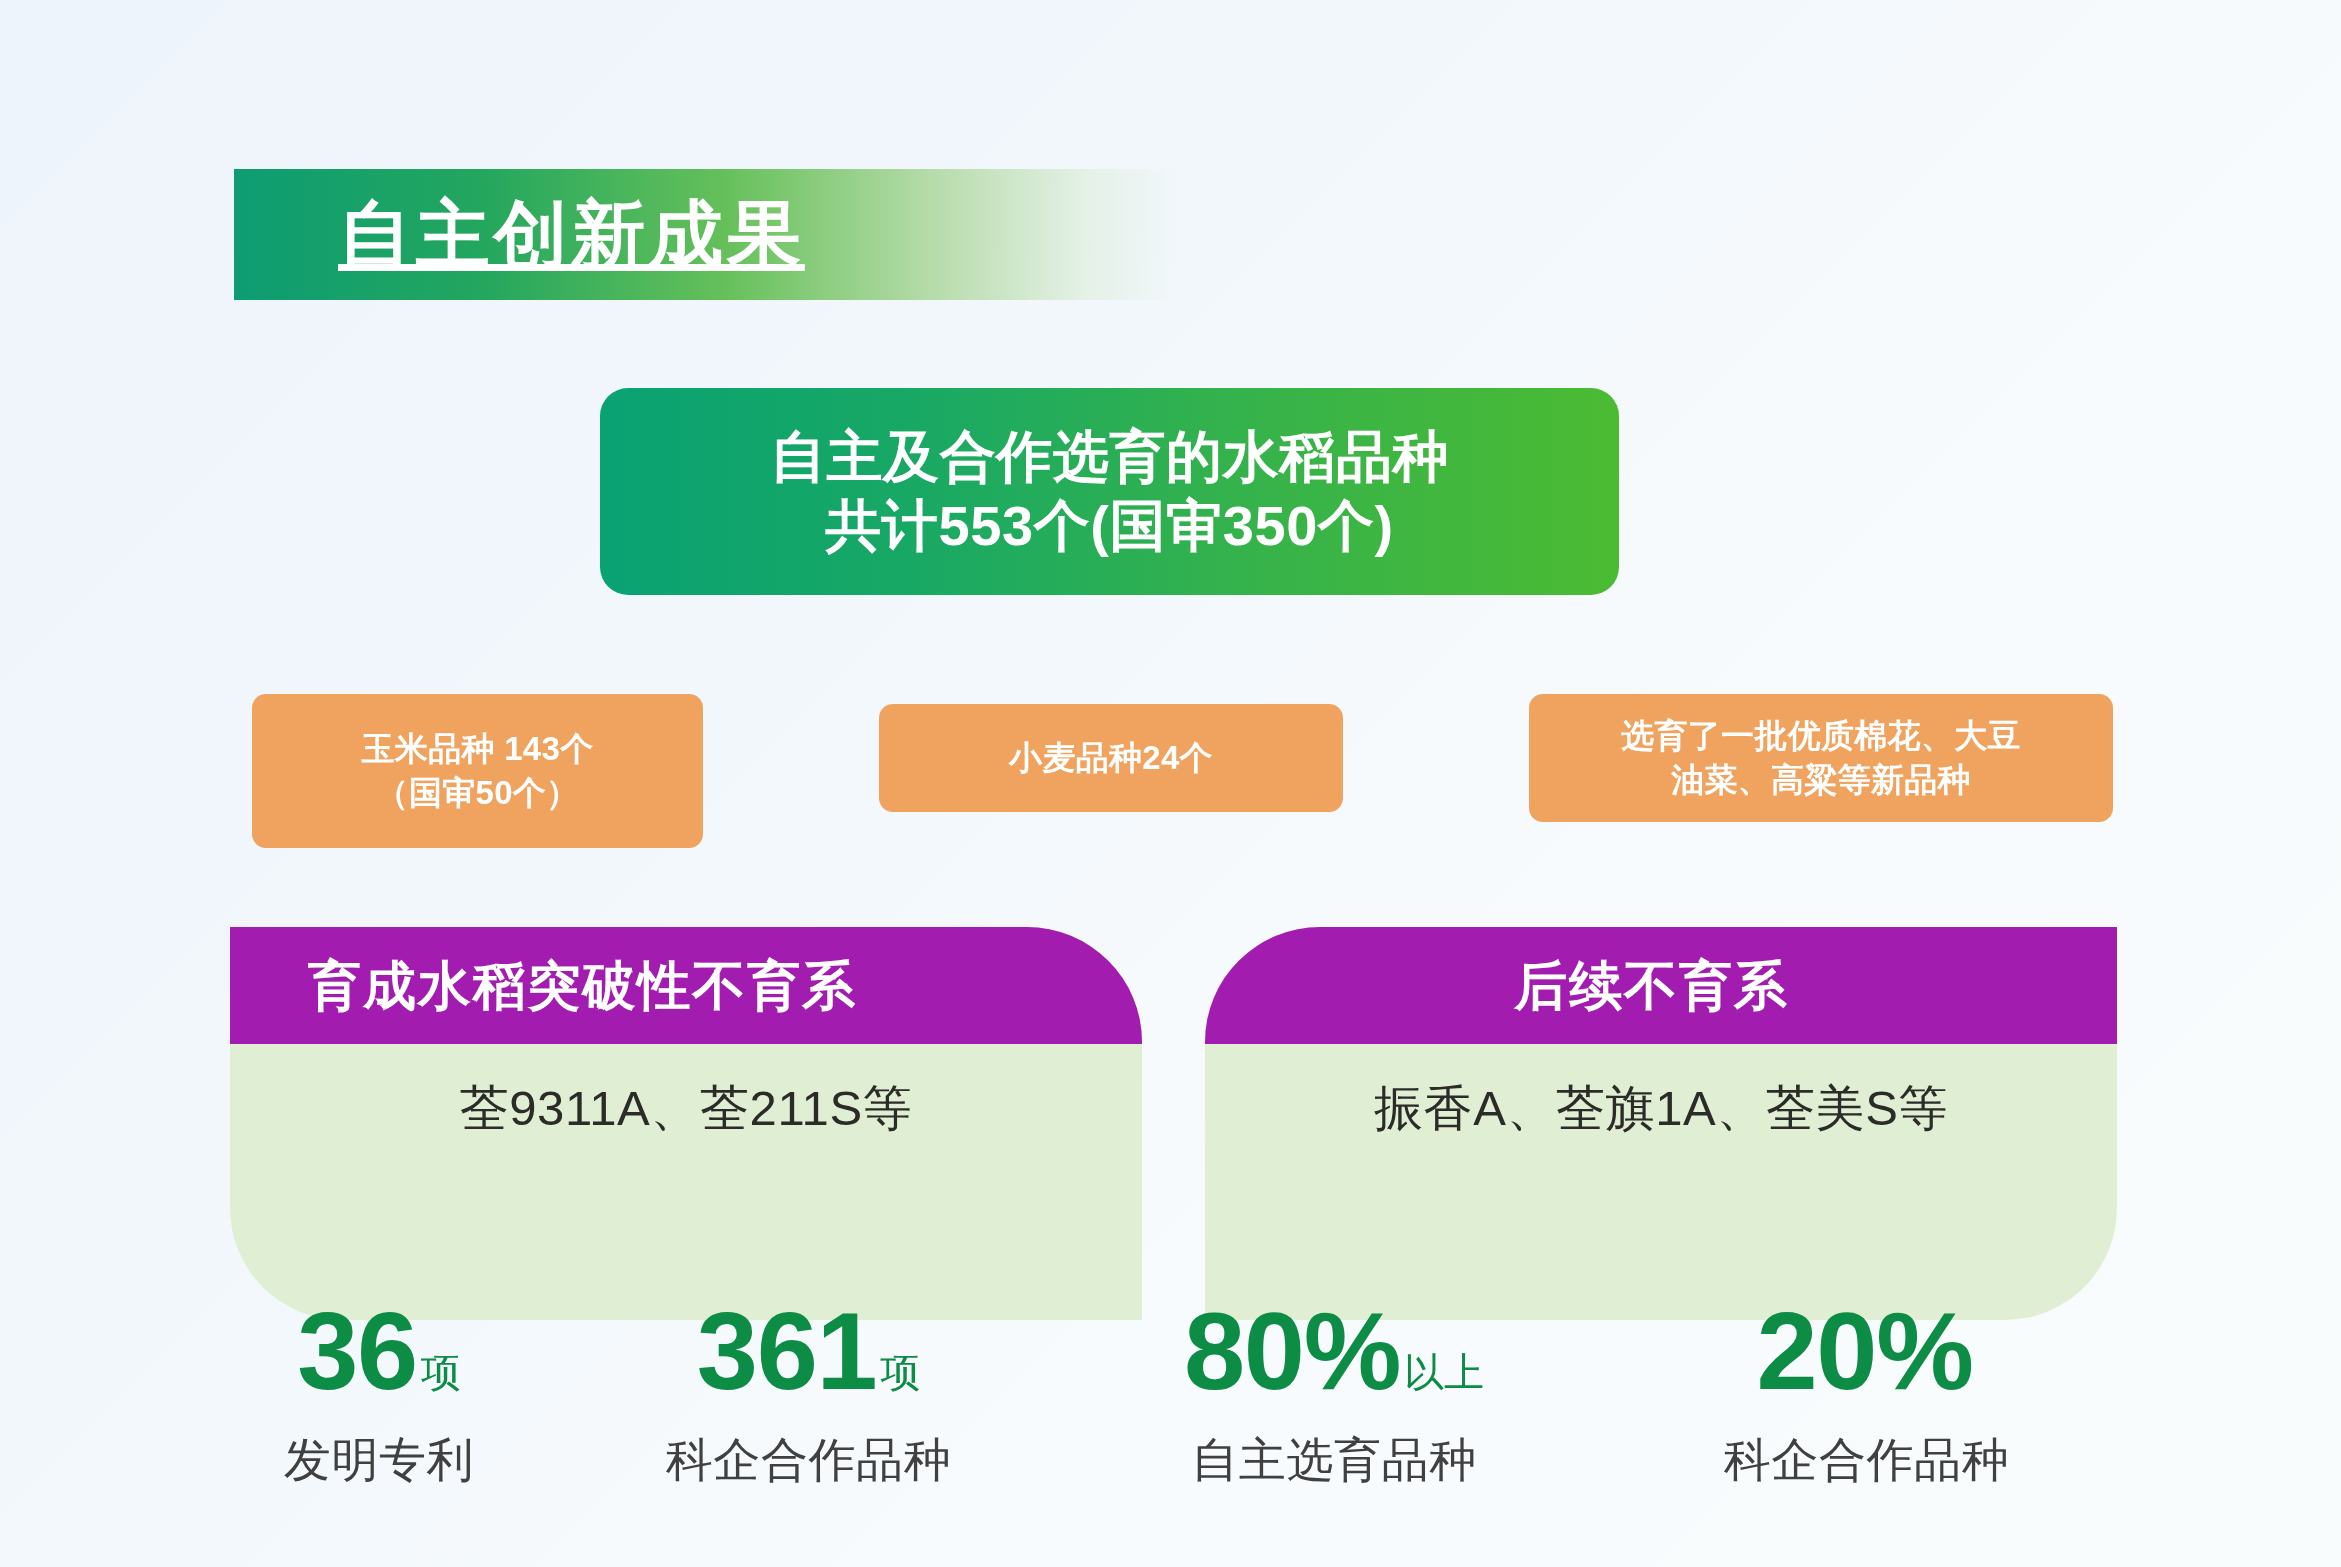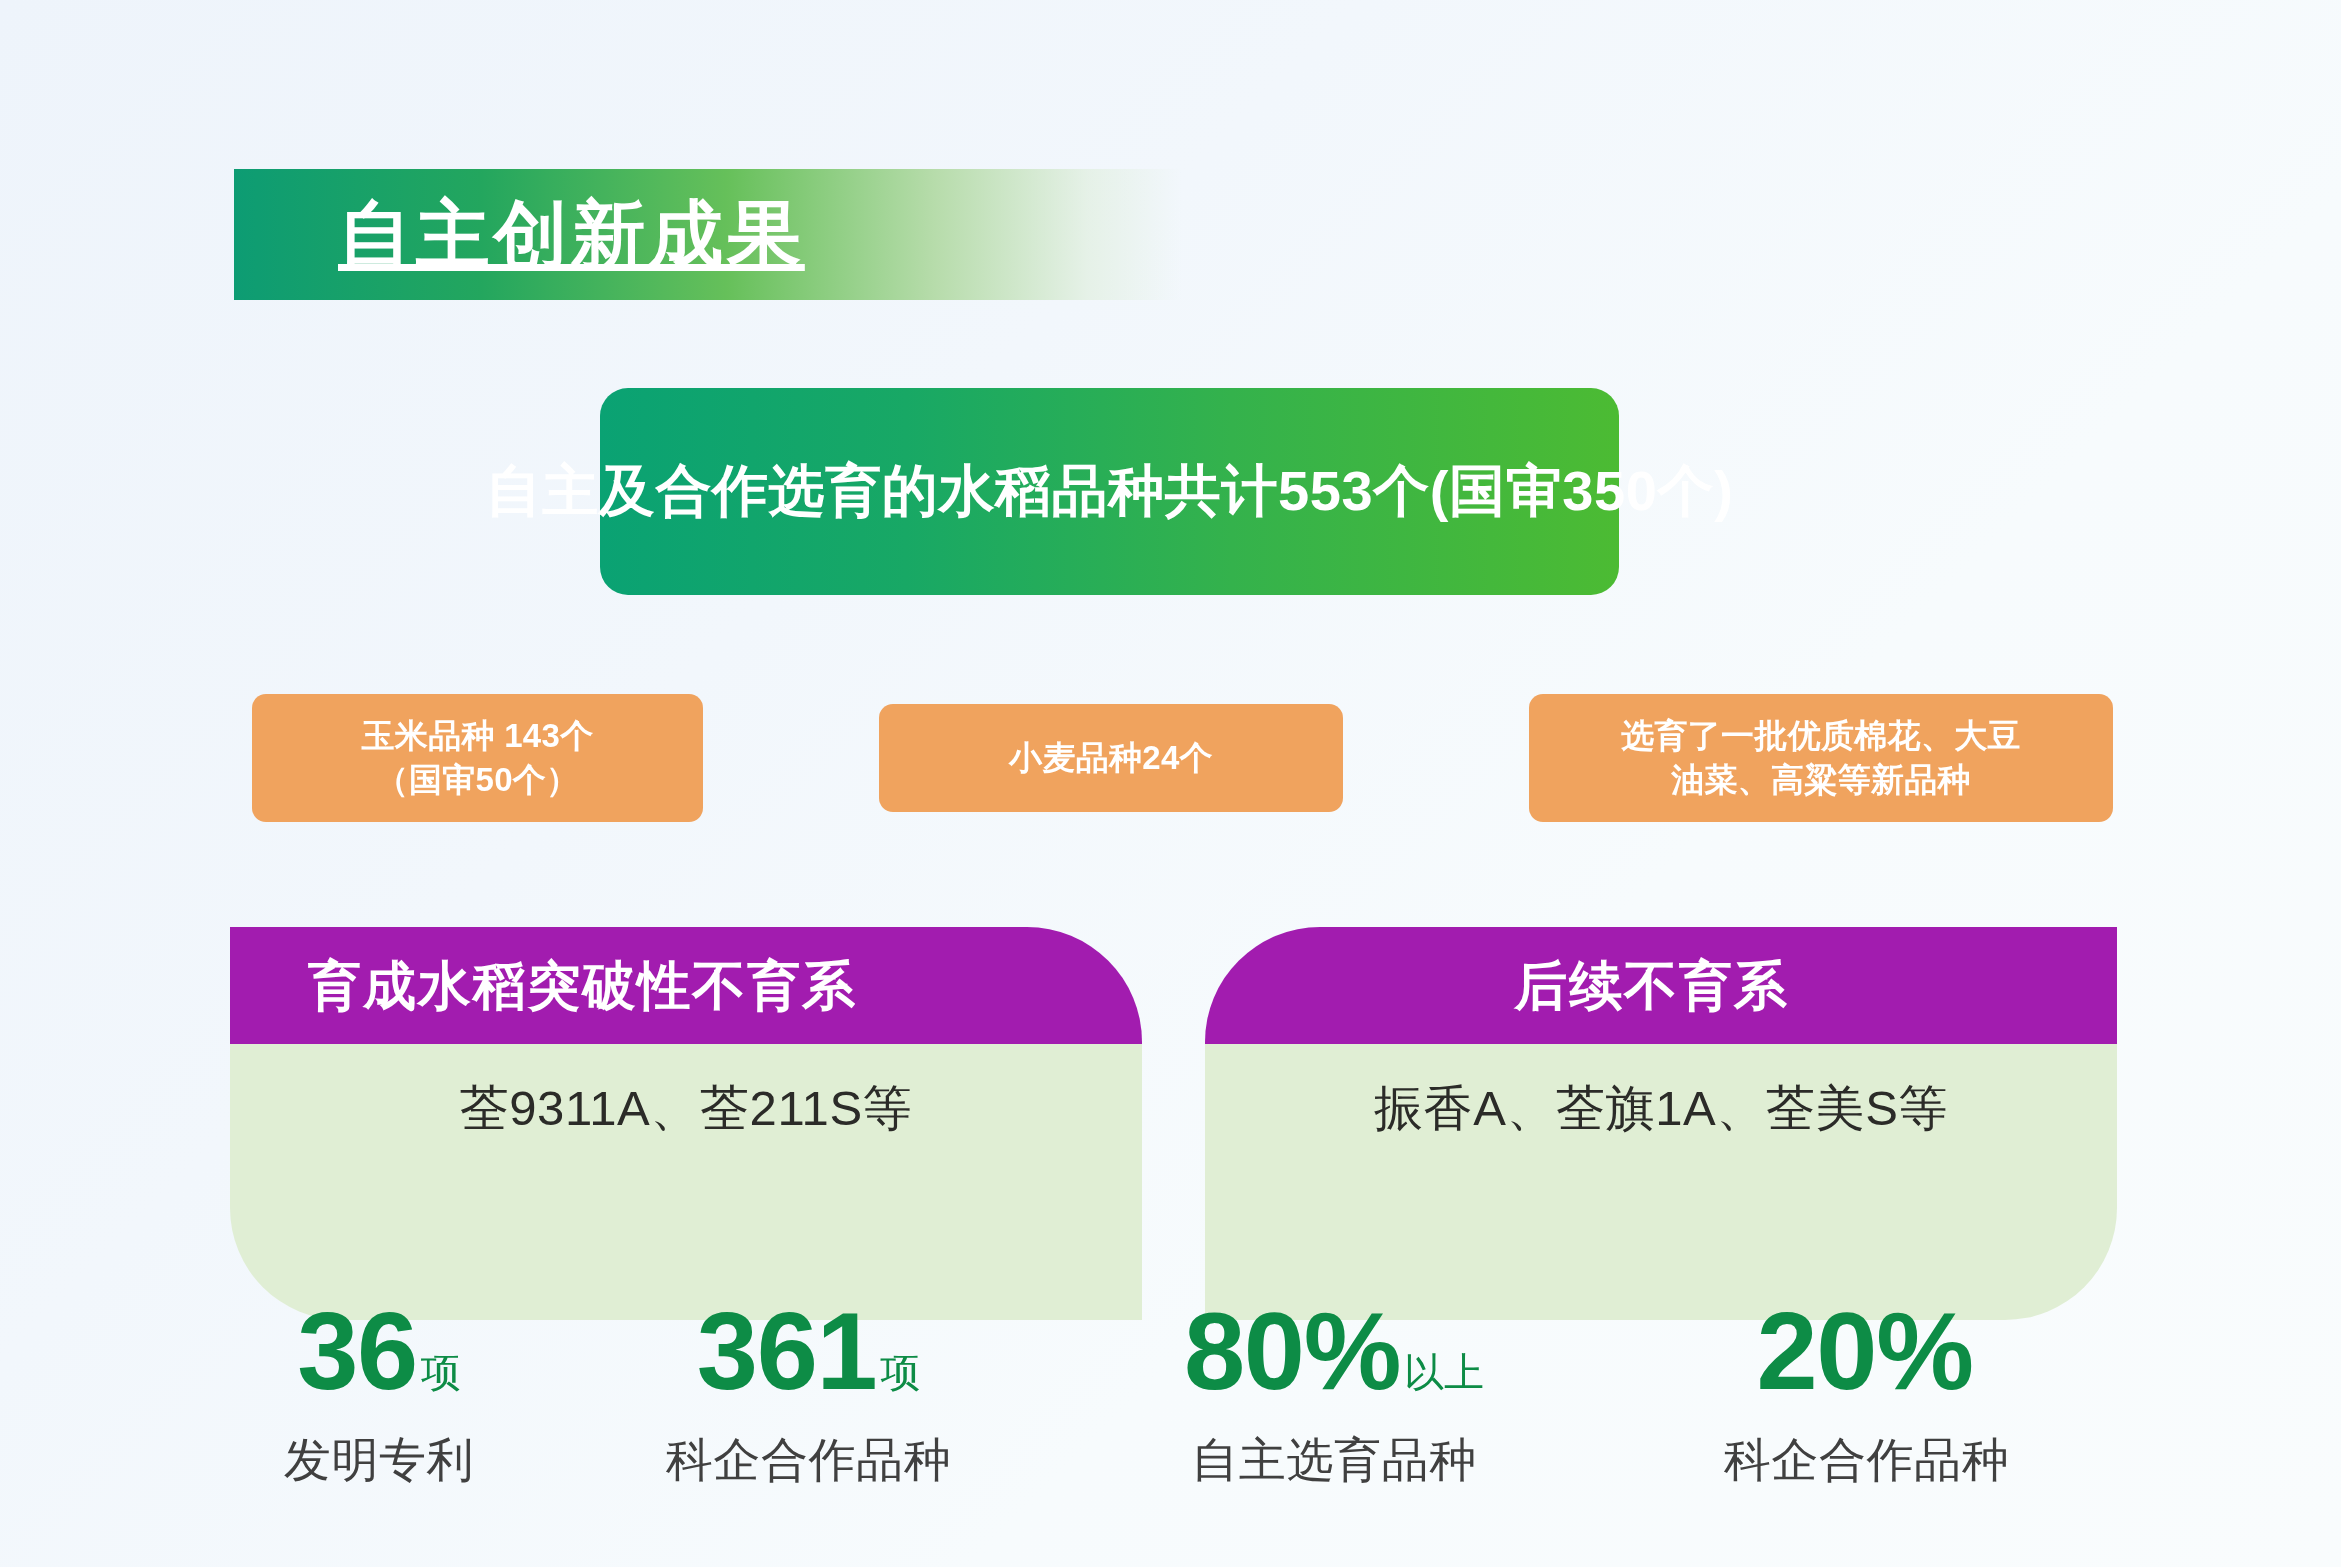--- a/index.html
+++ b/index.html
@@ -40,21 +40,21 @@
   
   .main-card {
     position: absolute;
     left: 600px;
     top: 388px;
     width: 1019px;
     height: 207px;
     border-radius: 28px;
     background: linear-gradient(90deg, #0aa273 0%, #18a865 30%, #34b24c 62%, #4cbb33 100%);
     display: flex;
-    flex-direction: row;
+    flex-direction: column;
     align-items: center;
     justify-content: center;
   }
   .main-card-line {
     color: #ffffff;
     font-size: 56px;
     font-weight: 700;
     line-height: 1.22;
     letter-spacing: 0.6px;
     white-space: nowrap;
@@ -79,21 +79,21 @@
     box-sizing: border-box;
   }
   .orange-card .oline {
     color: #ffffff;
     font-size: 33px;
     font-weight: 700;
     line-height: 1.33;
     white-space: nowrap;
     letter-spacing: 0.3px;
   }
-  #orange-card-0 { left: 252px;  top: 0px;  width: 451px;  height: 128px; }
+  #orange-card-0 { left: 252px;  top: 0px;  width: 451px;  height: 154px; }
   #orange-card-1 { left: 879px; top: 10.3px; width: 464px;  height: 108px; }
   #orange-card-2 { left: 1529px; top: 0px;  width: 584px;  height: 128px; }
 
   
   .panel {
     position: absolute;
     top: 927px;
     width: 912px;
     height: 331px;
   }

